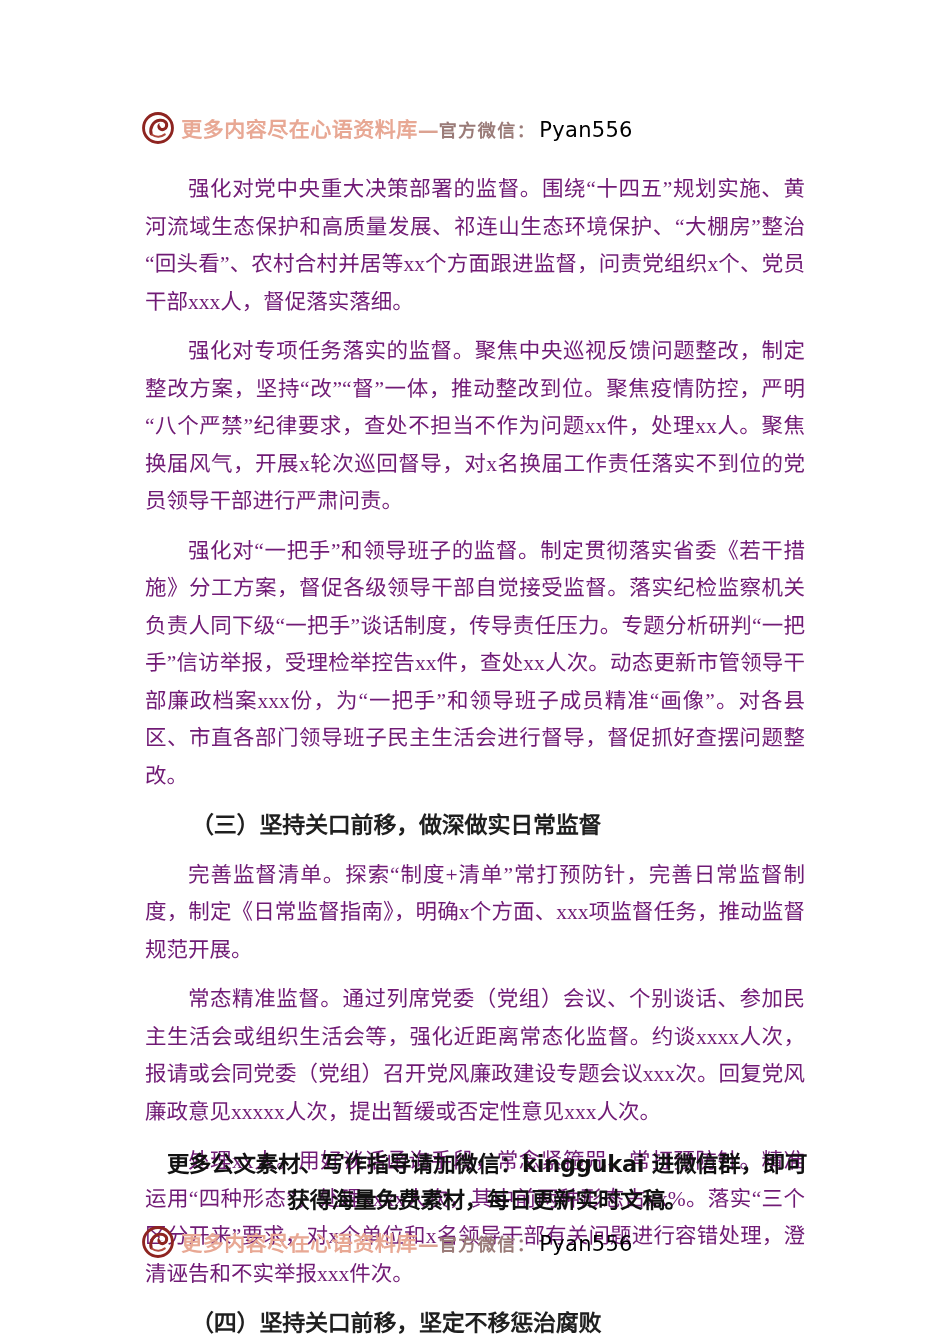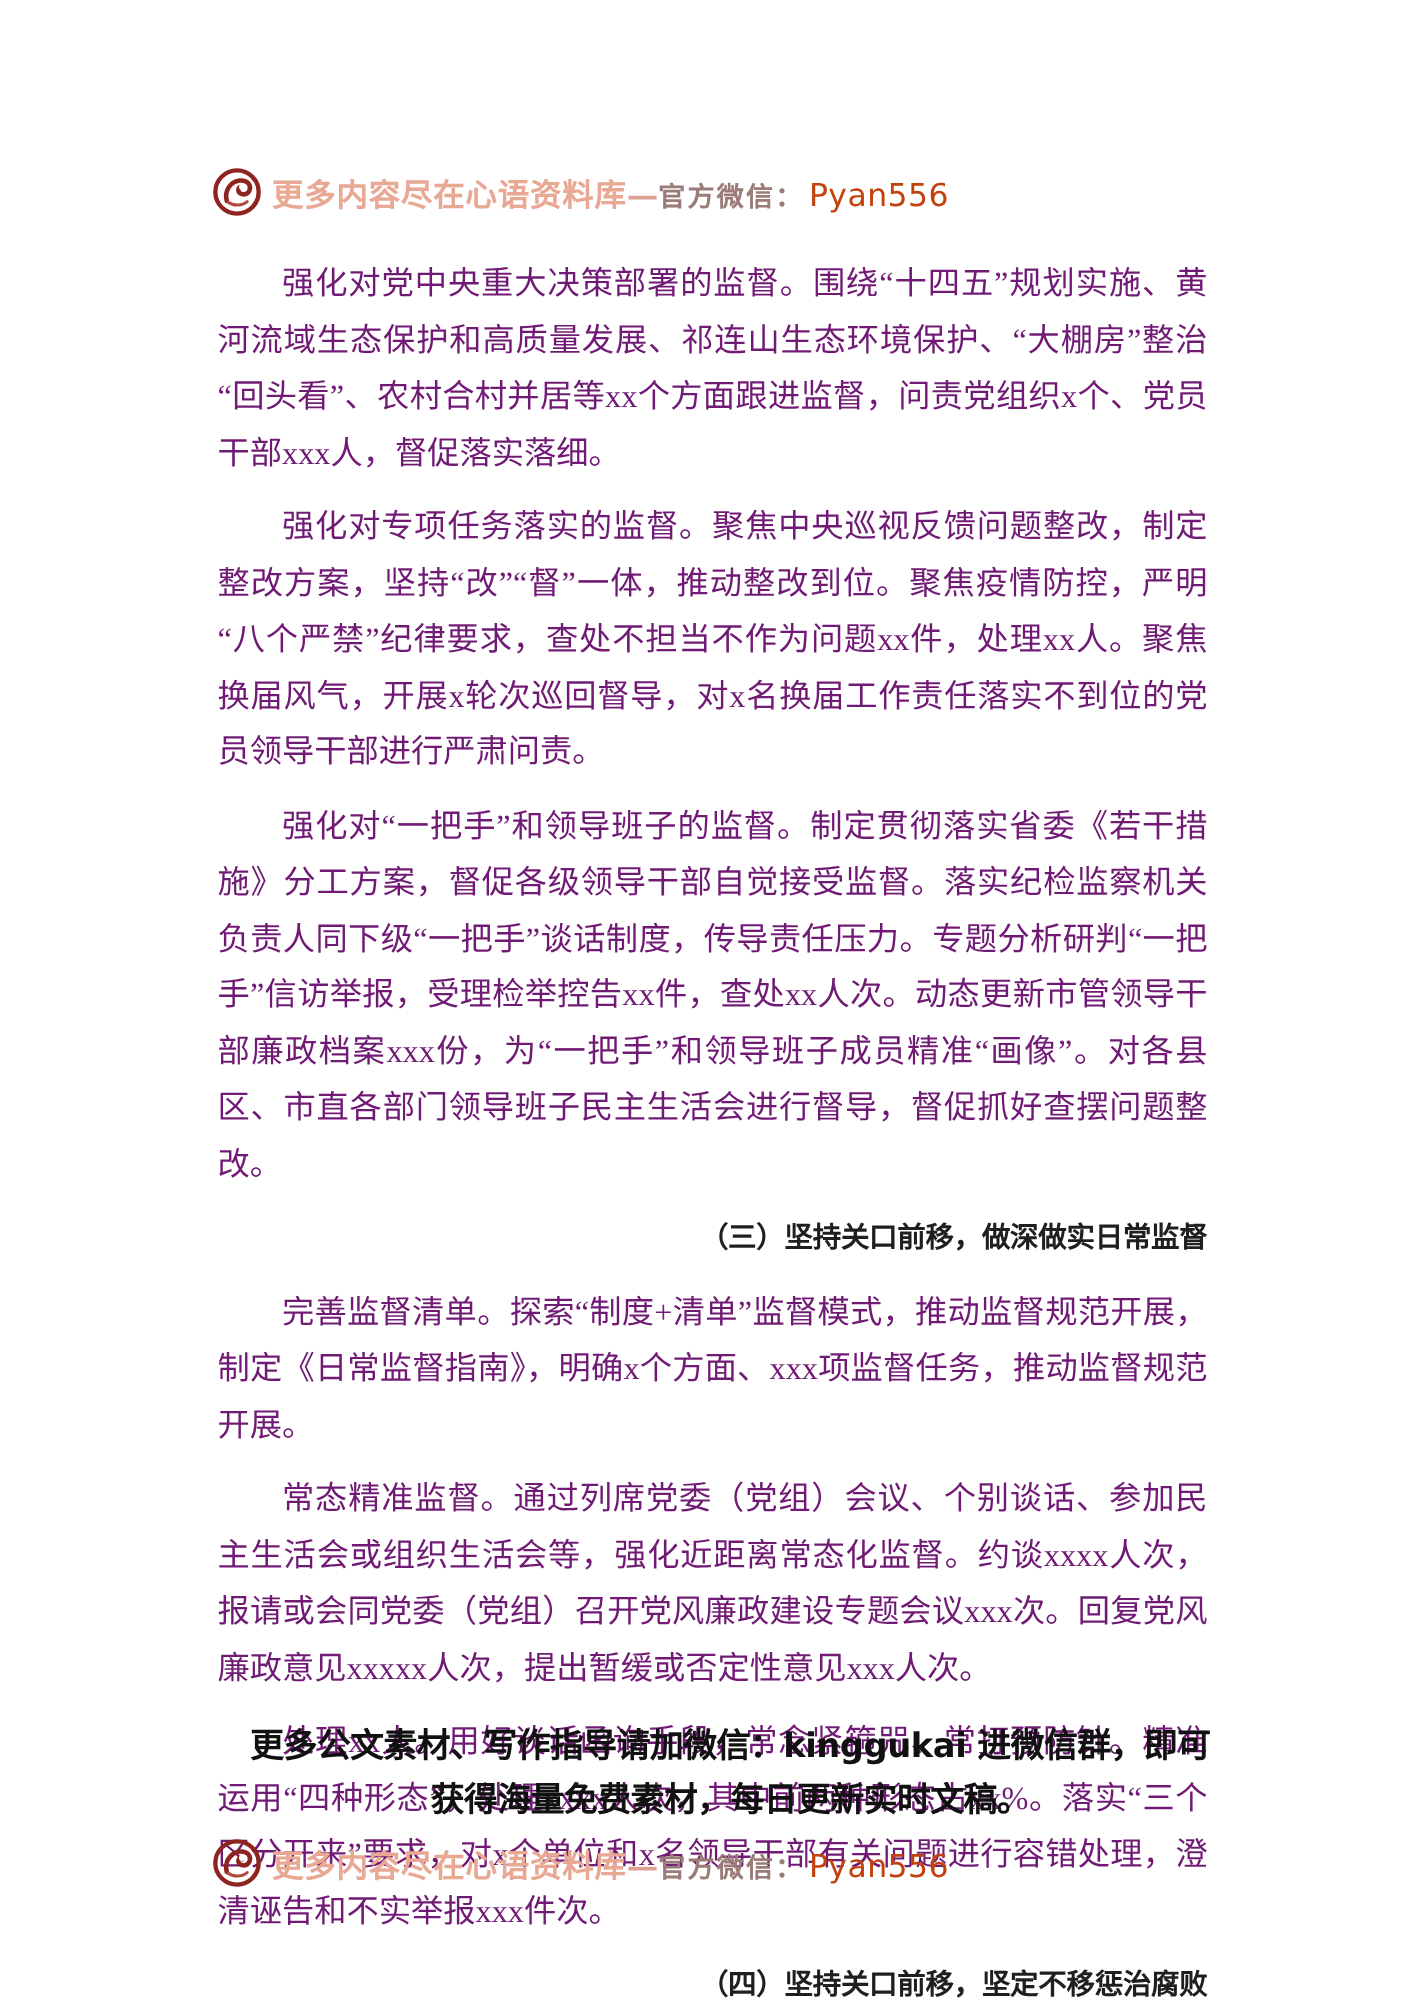--- a/index.html
+++ b/index.html
@@ -58,21 +58,21 @@
     letter-spacing: 0;
   }
   .wm-sub {
     font-size: 18px;
     color: #9a7b78;
     letter-spacing: 1.5px;
     font-family: "DejaVu Serif", "Liberation Serif", serif;
   }
   .wm-id {
     font-size: 21px;
-    color: #c2410c;
+    color: #000000;
     font-family: "DejaVu Sans", "Liberation Sans", sans-serif;
     font-weight: 400;
     letter-spacing: 0.3px;
     margin-left: 3px;
   }
 
   .watermark-top {
     position: absolute;
     top: 78px;
     left: 0;
@@ -101,25 +101,25 @@
     color: #701a75;
     font-family: "Liberation Serif", "DejaVu Serif", serif;
   }
   p.para + p.para {
     margin-top: 12px;
   }
   p.heading {
     margin: 12px 0 0 0;
     padding: 0;
     text-indent: 2em;
-    font-size: 19px;
+    font-size: 23px;
     line-height: 37.5px;
     font-weight: 700;
     color: #1f1f1f;
-    text-align: right;
+    text-align: left;
     font-family: "DejaVu Sans", "Liberation Sans", sans-serif;
     letter-spacing: -0.2px;
   }
   p.heading + p.para {
     margin-top: 12px;
   }
 
   
   .promo {
     position: absolute;
@@ -158,21 +158,21 @@
       <span class="wm-sub">官方微信：</span>
       <span class="wm-id">Pyan556</span>
     </span>
   </div>
 
   <div class="content">
       <p class="para">强化对党中央重大决策部署的监督。围绕“十四五”规划实施、黄河流域生态保护和高质量发展、祁连山生态环境保护、“大棚房”整治“回头看”、农村合村并居等xx个方面跟进监督，问责党组织x个、党员干部xxx人，督促落实落细。</p>
       <p class="para">强化对专项任务落实的监督。聚焦中央巡视反馈问题整改，制定整改方案，坚持“改”“督”一体，推动整改到位。聚焦疫情防控，严明“八个严禁”纪律要求，查处不担当不作为问题xx件，处理xx人。聚焦换届风气，开展x轮次巡回督导，对x名换届工作责任落实不到位的党员领导干部进行严肃问责。</p>
       <p class="para">强化对“一把手”和领导班子的监督。制定贯彻落实省委《若干措施》分工方案，督促各级领导干部自觉接受监督。落实纪检监察机关负责人同下级“一把手”谈话制度，传导责任压力。专题分析研判“一把手”信访举报，受理检举控告xx件，查处xx人次。动态更新市管领导干部廉政档案xxx份，为“一把手”和领导班子成员精准“画像”。对各县区、市直各部门领导班子民主生活会进行督导，督促抓好查摆问题整改。</p>
       <p class="heading">（三）坚持关口前移，做深做实日常监督</p>
-      <p class="para">完善监督清单。探索“制度+清单”监督模式，推动监督规范开展，制定《日常监督指南》，明确x个方面、xxx项监督任务，推动监督规范开展。</p>
+      <p class="para">完善监督清单。探索“制度+清单”常打预防针，完善日常监督制度，制定《日常监督指南》，明确x个方面、xxx项监督任务，推动监督规范开展。</p>
       <p class="para">常态精准监督。通过列席党委（党组）会议、个别谈话、参加民主生活会或组织生活会等，强化近距离常态化监督。约谈xxxx人次，报请或会同党委（党组）召开党风廉政建设专题会议xxx次。回复党风廉政意见xxxxx人次，提出暂缓或否定性意见xxx人次。</p>
       <p class="para">处理xx人。用好谈话函询手段，常念紧箍咒、常打预防针。精准运用“四种形态”，处理xxxx人次，其中前两种形态占xx%。落实“三个区分开来”要求，对x个单位和x名领导干部有关问题进行容错处理，澄清诬告和不实举报xxx件次。</p>
       <p class="heading">（四）坚持关口前移，坚定不移惩治腐败</p>
       <p class="para">加大案件查办力度。落实反腐败斗争首先从政治上看的要求，坚持以零容忍态度惩治腐败，严肃查处各类违纪违法问题。受理信访举报xxxx件，处置问题线索xxxx件，立案xxx件，处分xxx人。查处职务违法和职务犯罪xx件xx人，移送司法机关xx人。xx人主动交代有关问题，x人主动投案。收录行贿人员信息xxx条。紧抓严抓办案安全，牢牢守住了安全底线。</p>
     </div>
 
   <div class="promo">
     <span class="promo-line">更多公文素材、写作指导请加微信：kinggukai 进微信群，即可</span>
     <span class="promo-line">获得海量免费素材，每日更新实时文稿。</span>
   </div>

